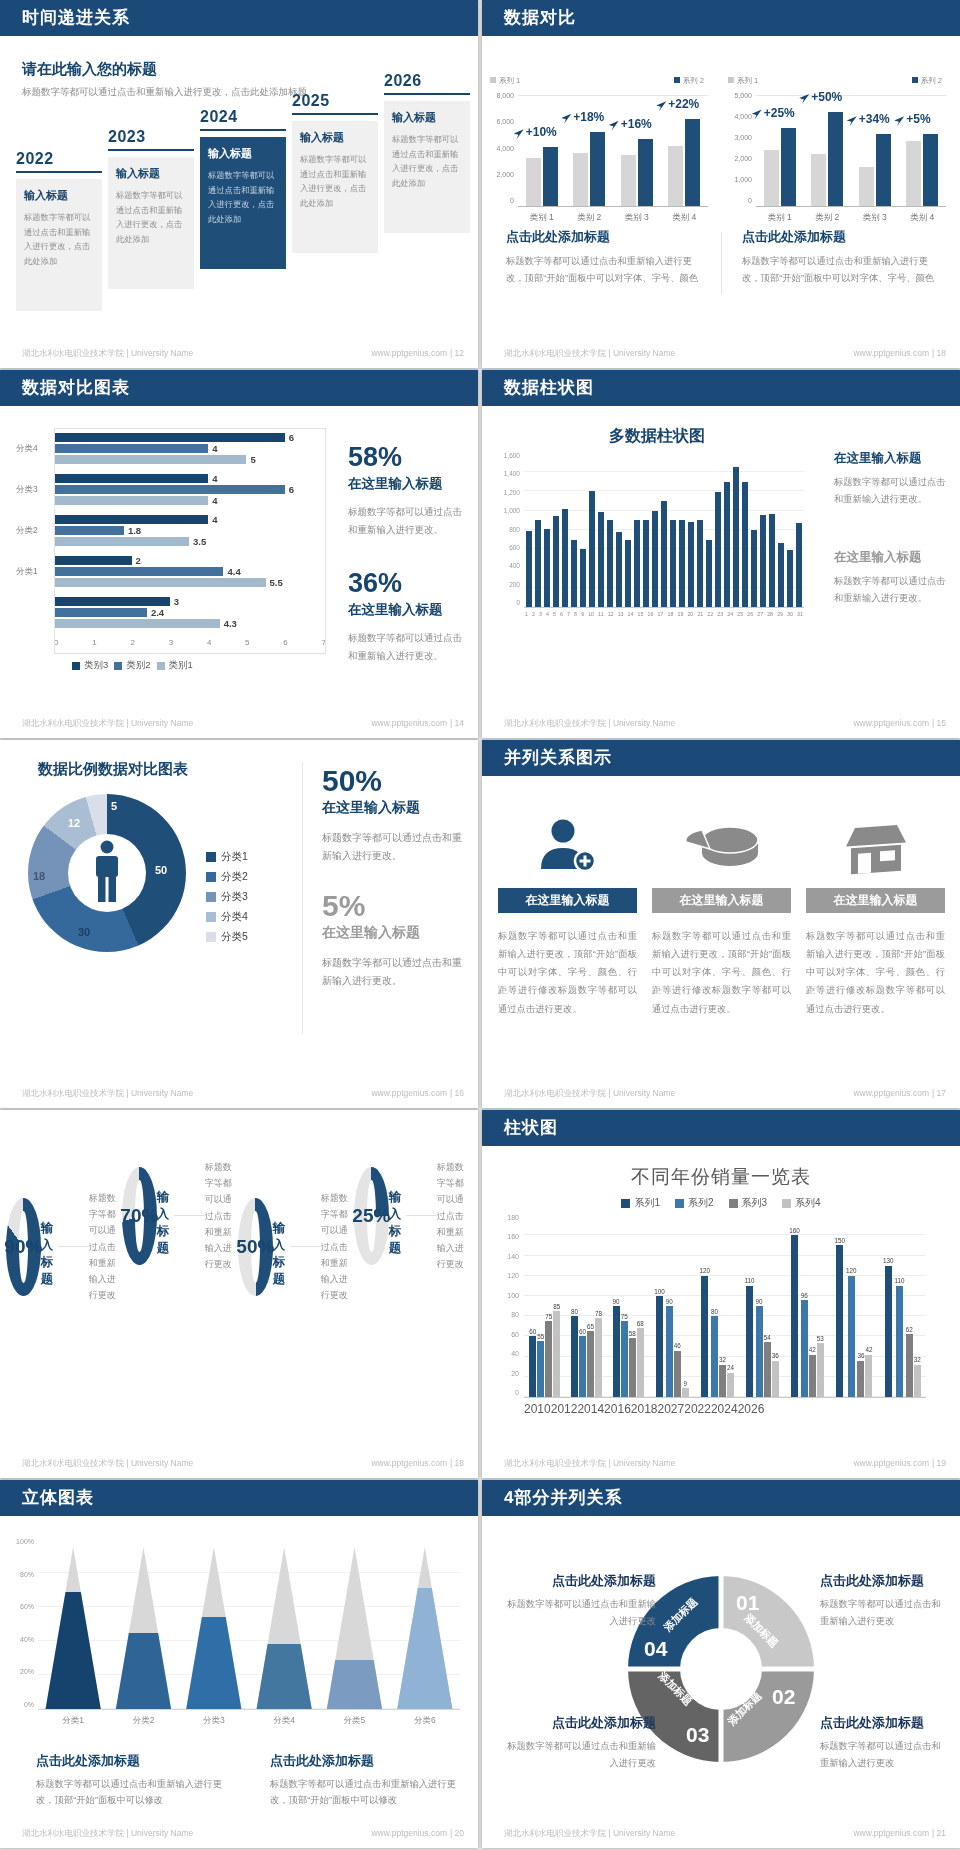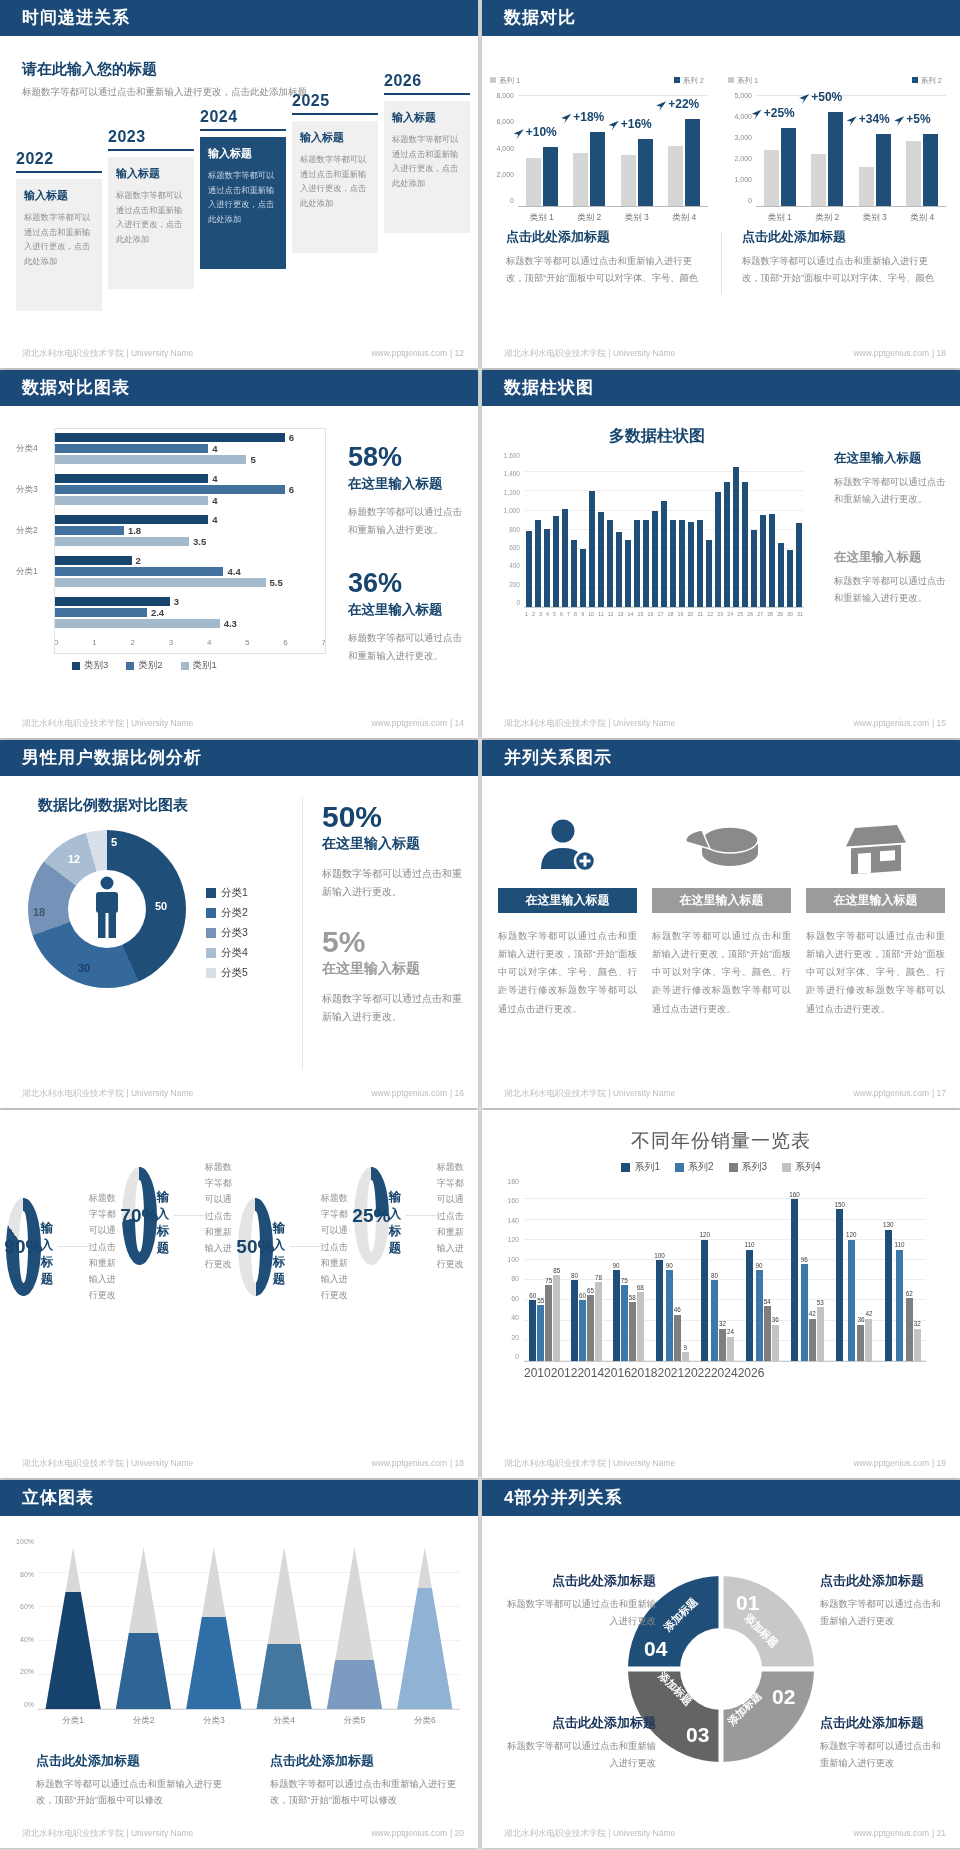--- a/index.html
+++ b/index.html
@@ -48,21 +48,21 @@
 .s3-chart{position:absolute;left:16px;top:22px;width:318px}
 .h3wrap{position:relative}
 .h3border{position:absolute;left:38px;top:0;width:272px;height:226px;border:1px solid #e2e2e2}
 .h3g{display:flex;align-items:center;padding:3px 0;position:relative}
 .h3lab{width:38px;font-size:8.5px;color:#7f7f7f}
 .h3bars{width:272px;padding-left:1px}
 .h3row{display:flex;align-items:center;height:9px;margin:2px 0}
 .h3bar{height:9px}
 .h3val{font-size:9.5px;font-weight:bold;color:#404040;margin-left:4px;line-height:1}
 .h3x{display:flex;justify-content:space-between;margin-left:38px;width:272px;font-size:8px;color:#8a8a8a;margin-top:5px}
-.h3legend{margin-left:56px;margin-top:12px;display:flex;gap:18px;font-size:9.5px;color:#595959;align-items:flex-start}
+.h3legend{margin-left:56px;margin-top:12px;display:flex;gap:6px;font-size:9.5px;color:#595959;align-items:flex-start}
 .h3legend .sw{width:8px;height:8px}
 .s3-stats{position:absolute;left:348px;top:38px;width:122px}
 .s3-pct{font-size:27px;font-weight:bold;color:#17456e;line-height:1}
 .s3-st{font-size:13.5px;font-weight:bold;color:#17456e;margin-top:4px}
 .s3-sb{font-size:9.5px;color:#8a8a8a;line-height:1.85;margin-top:10px}
 .s3-g2{margin-top:32px}
 
 .s4-title{position:absolute;left:50px;top:20px;width:250px;text-align:center;font-size:16px;font-weight:bold;color:#17456e}
 .s4-chart{position:absolute;left:12px;top:48px;display:flex}
 .s4-y{width:30px;height:154px;display:flex;flex-direction:column;justify-content:space-between;font-size:6.5px;color:#9a9a9a;text-align:right;padding-right:4px;transform:translateY(-2px)}
@@ -583,21 +583,20 @@
         <div class="s4-rb">标题数字等都可以通过点击和重新输入进行更改。</div>
       </div>
     </div>
     <footer class="foot">
         <span>湖北水利水电职业技术学院 | University Name</span>
         <span class="fr"><span>www.pptgenius.com</span><span>| 15</span></span>
       </footer>
   </section>
 
   <section class="slide">
-    <header class="bar"><span>男性用户数据比例分析</span></header>
     <div class="sbody">
       <div class="s5-title">数据比例数据对比图表</div>
       <div class="s5-donut" id="s5donut" style="background: conic-gradient(rgb(31, 78, 121) 0deg, rgb(31, 78, 121) 156.522deg, rgb(53, 105, 156) 156.522deg, rgb(53, 105, 156) 250.435deg, rgb(117, 147, 184) 250.435deg, rgb(117, 147, 184) 306.783deg, rgb(169, 189, 211) 306.783deg, rgb(169, 189, 211) 344.348deg, rgb(216, 223, 233) 344.348deg, rgb(216, 223, 233) 360deg);">
         <svg class="s5-person" width="36" height="64" viewBox="0 0 36 64">
           <circle cx="18" cy="7" r="6.5" fill="#1f4e79"></circle>
           <rect x="7" y="16" width="22" height="21" rx="3" fill="#1f4e79"></rect>
           <rect x="9" y="37" width="7.5" height="25" fill="#1f4e79"></rect>
           <rect x="19.5" y="37" width="7.5" height="25" fill="#1f4e79"></rect>
         </svg>
       <span class="s5-lb s5-lb0">50</span>
@@ -734,20 +733,21 @@
         </div>
       </div>
     </div>
     <footer class="foot">
         <span>湖北水利水电职业技术学院 | University Name</span>
         <span class="fr"><span>www.pptgenius.com</span><span>| 18</span></span>
       </footer>
   </section>
 
   <section class="slide">
+    <header class="bar"><span>柱状图</span></header>
     <div class="sbody">
       <div class="s8-title">不同年份销量一览表</div>
       <div class="s8-legend">
           <span class="li">
             <i class="sw" style="background: rgb(31, 78, 121); display: inline-block;"></i>
             <span>系列1</span>
           </span>
           <span class="li">
             <i class="sw" style="background: rgb(60, 120, 170); display: inline-block;"></i>
             <span>系列2</span>
@@ -939,21 +939,21 @@
                 </div>
               </div>
             </div>
         </div>
         <div class="s8-x">
             <span>2010</span>
             <span>2012</span>
             <span>2014</span>
             <span>2016</span>
             <span>2018</span>
-            <span>2021</span>
+            <span>2027</span>
             <span>2022</span>
             <span>2024</span>
             <span>2026</span>
           </div>
       </div>
     </div>
     <footer class="foot">
         <span>湖北水利水电职业技术学院 | University Name</span>
         <span class="fr"><span>www.pptgenius.com</span><span>| 19</span></span>
       </footer>

